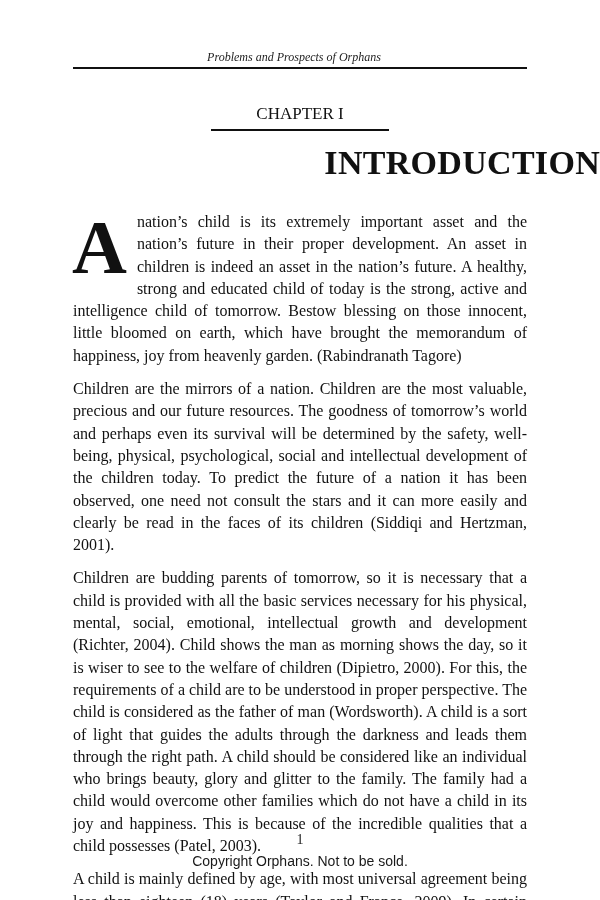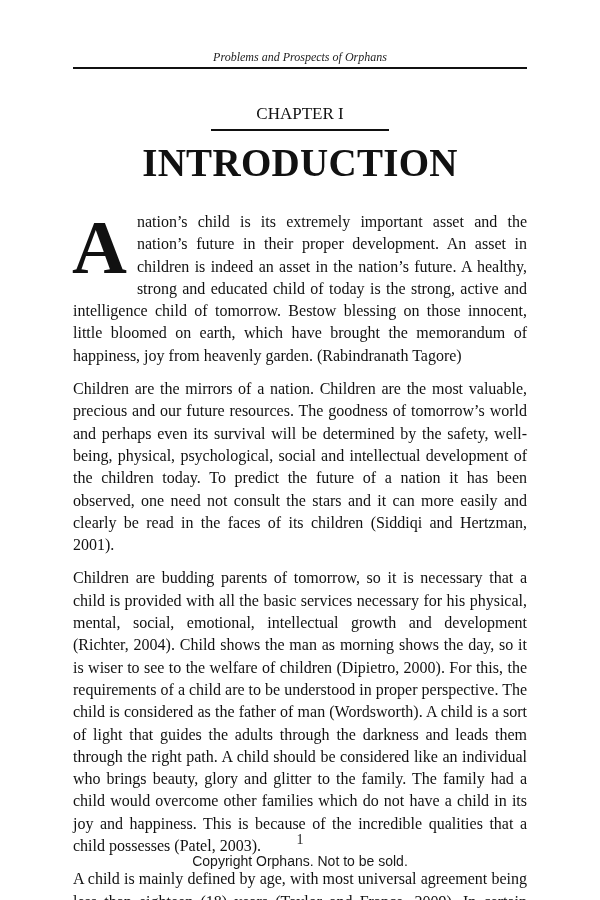--- a/index.html
+++ b/index.html
@@ -10,21 +10,21 @@
     body {
       width: 600px;
       height: 900px;
       position: relative;
       overflow: hidden;
       font-family: "Liberation Serif", "DejaVu Serif", serif;
       color: #111111;
     }
     .running-header {
       position: absolute;
-      left: 73px;
+      left: 67px;
       width: 454px;
       top: 50px;
       text-align: center;
       font-style: italic;
       font-size: 12px;
       line-height: 14px;
       color: #222222;
     }
     .header-rule {
       position: absolute;
@@ -50,22 +50,22 @@
       width: 178px;
       top: 129px;
       height: 0;
       border-top: 2px solid #111111;
     }
     .chapter-title {
       position: absolute;
       left: 0;
       width: 600px;
       top: 142px;
-      text-align: center;
-      font-size: 39px;
+      text-align: right;
+      font-size: 34px;
       line-height: 42px;
       font-weight: bold;
       letter-spacing: 0.3px;
       color: #111111;
     }
     .body-text {
       position: absolute;
       left: 73px;
       width: 454px;
       top: 211px;

